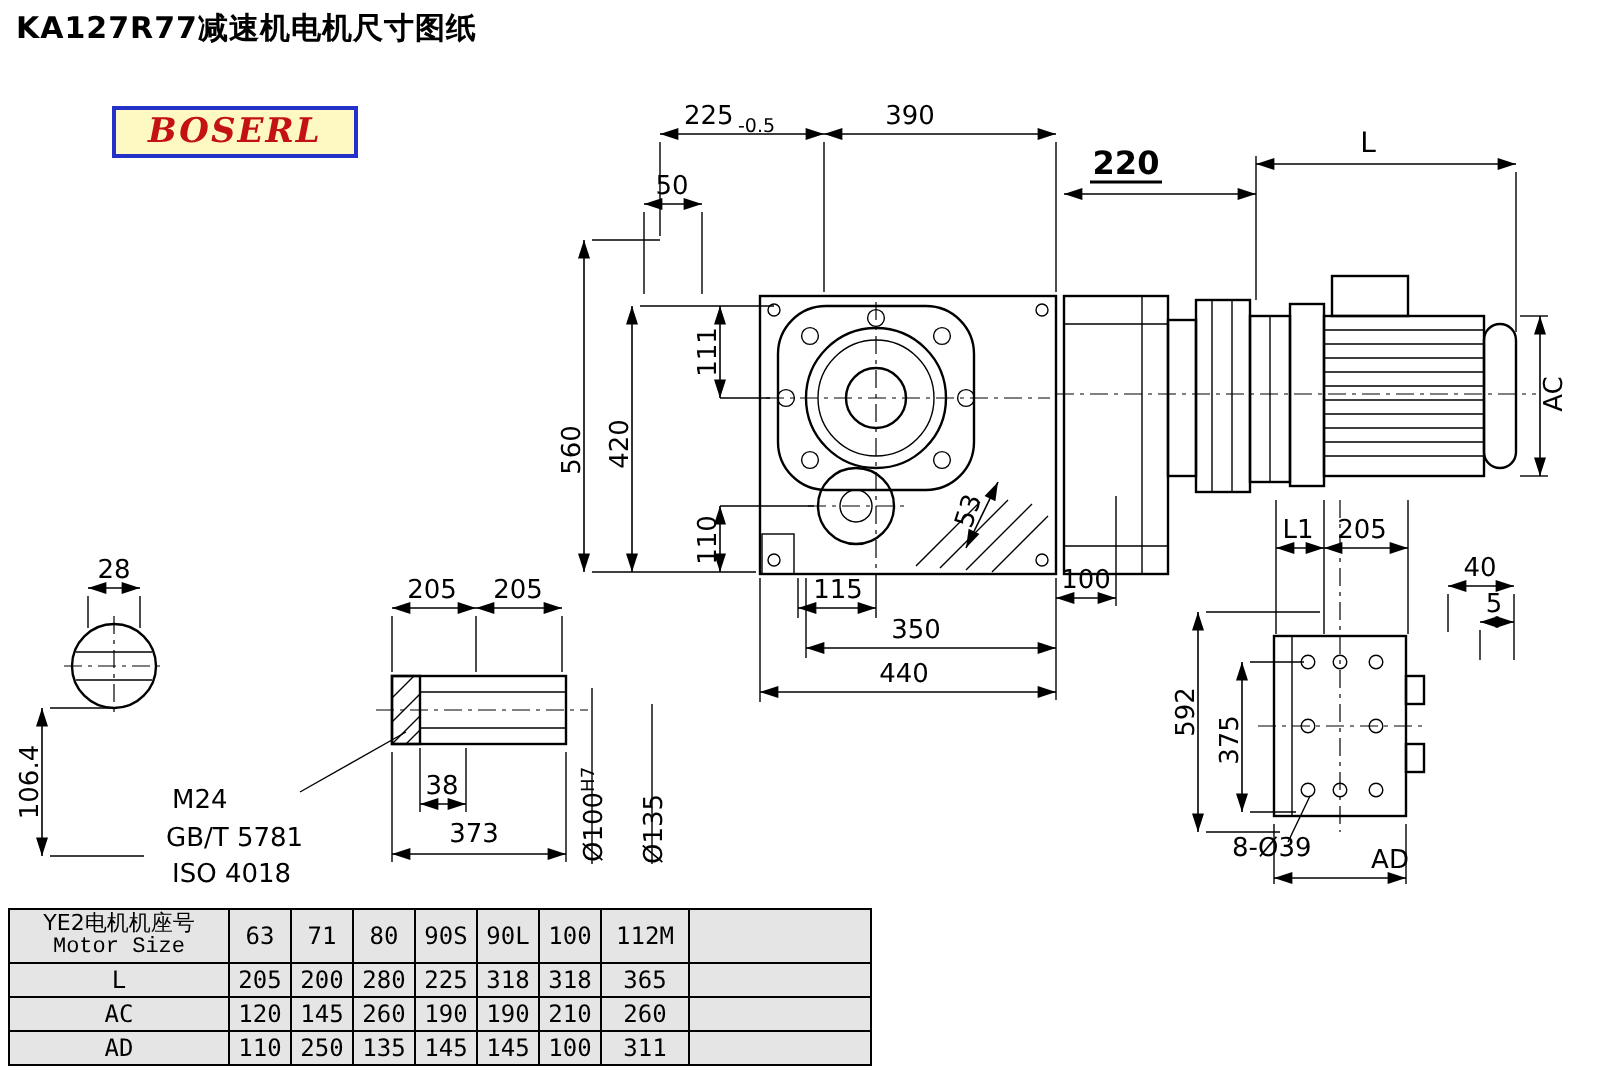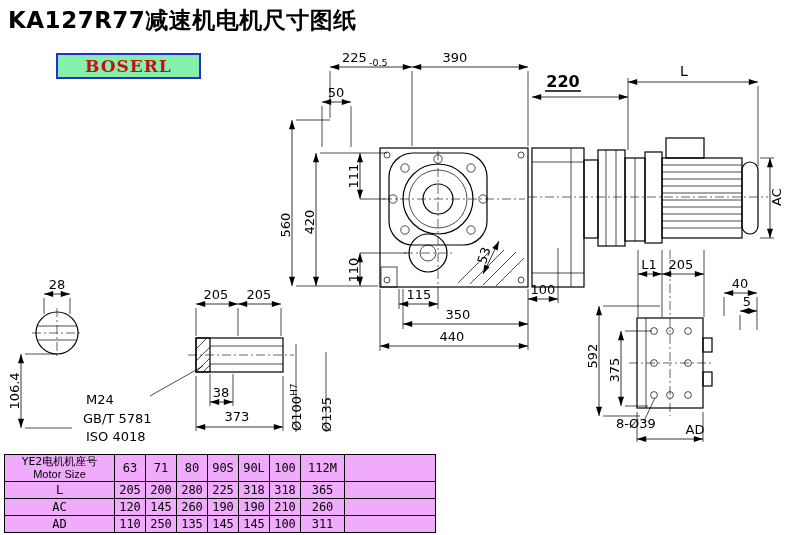--- a/index.html
+++ b/index.html
@@ -1,43 +1,43 @@
 <!DOCTYPE html>
 <html><head>
 <meta charset="utf-8">
 <style>
   * { margin:0; padding:0; box-sizing:border-box; }
   html,body { width:800px; height:535px; }
   body { background:#ffffff; position:relative; overflow:hidden;
          font-family:"DejaVu Sans", sans-serif; color:#000; }
   .page { position:absolute; inset:0; background:#fff; }
-  .title { position:absolute; left:8px; top:5px; font-size:23px; font-weight:bold;
+  .title { position:absolute; left:8px; top:5px; font-size:15px; font-weight:bold;
            letter-spacing:0.5px; white-space:nowrap; }
   .logo { position:absolute; left:56px; top:53px; border:2px solid #2431c8;
-          padding:1px 27px; background:#86efac; }
+          padding:1px 16px; background:#fef9c3;font-style:italic; }
   .logo span { color:#c41111; font-family:"DejaVu Serif", serif; font-size:17px;
                font-weight:bold; letter-spacing:1px; }
   svg.draw { position:absolute; left:0; top:0; }
   .ol { stroke:#000; stroke-width:1.2; fill:none; }
   .tl { stroke:#000; stroke-width:0.7; fill:none; }
   .ul { stroke:#000; stroke-width:1.4; fill:none; }
   .dl { stroke:#000; stroke-width:0.8; fill:none;
         marker-start:url(#arr); marker-end:url(#arr); }
   .cl { stroke:#000; stroke-width:0.6; fill:none; stroke-dasharray:9 3 2 3; }
   text.d  { font-family:"DejaVu Sans", sans-serif; font-size:13px; fill:#000; stroke:none; }
   text.sm { font-family:"DejaVu Sans", sans-serif; font-size:9.5px; fill:#000; stroke:none; }
   text.big{ font-family:"DejaVu Sans", sans-serif; font-size:16px; font-weight:bold; fill:#000; stroke:none; }
   .mtable { position:absolute; left:4px; top:454px; border-collapse:collapse; table-layout:fixed;
-            background:#f0abfc; }
+            background:#e5e5e5; }
   .mtable td, .mtable th { border:1px solid #000; text-align:center; vertical-align:middle;
             font-family:"DejaVu Sans Mono", monospace; font-size:12px; font-weight:normal;
             padding:0; height:17px; }
   .mtable th.hdr { height:27px; }
   .lblcell div { line-height:13px; font-size:11px; font-family:"DejaVu Sans", sans-serif; }
-  .lblcell div.mono { font-family:Liberation Sans, sans-serif; }
+  .lblcell div.mono { font-family:Liberation Mono, monospace; }
 </style>
 </head>
 <body>
 
 <div class="page">
 
   <svg class="draw" width="800" height="535" viewBox="0 0 800 535">
     <defs>
       <marker id="arr" markerWidth="11" markerHeight="8" refX="10" refY="4" orient="auto-start-reverse" markerUnits="userSpaceOnUse">
         <path d="M0.8,1 L10,4 L0.8,7 Z" fill="#000"></path>

